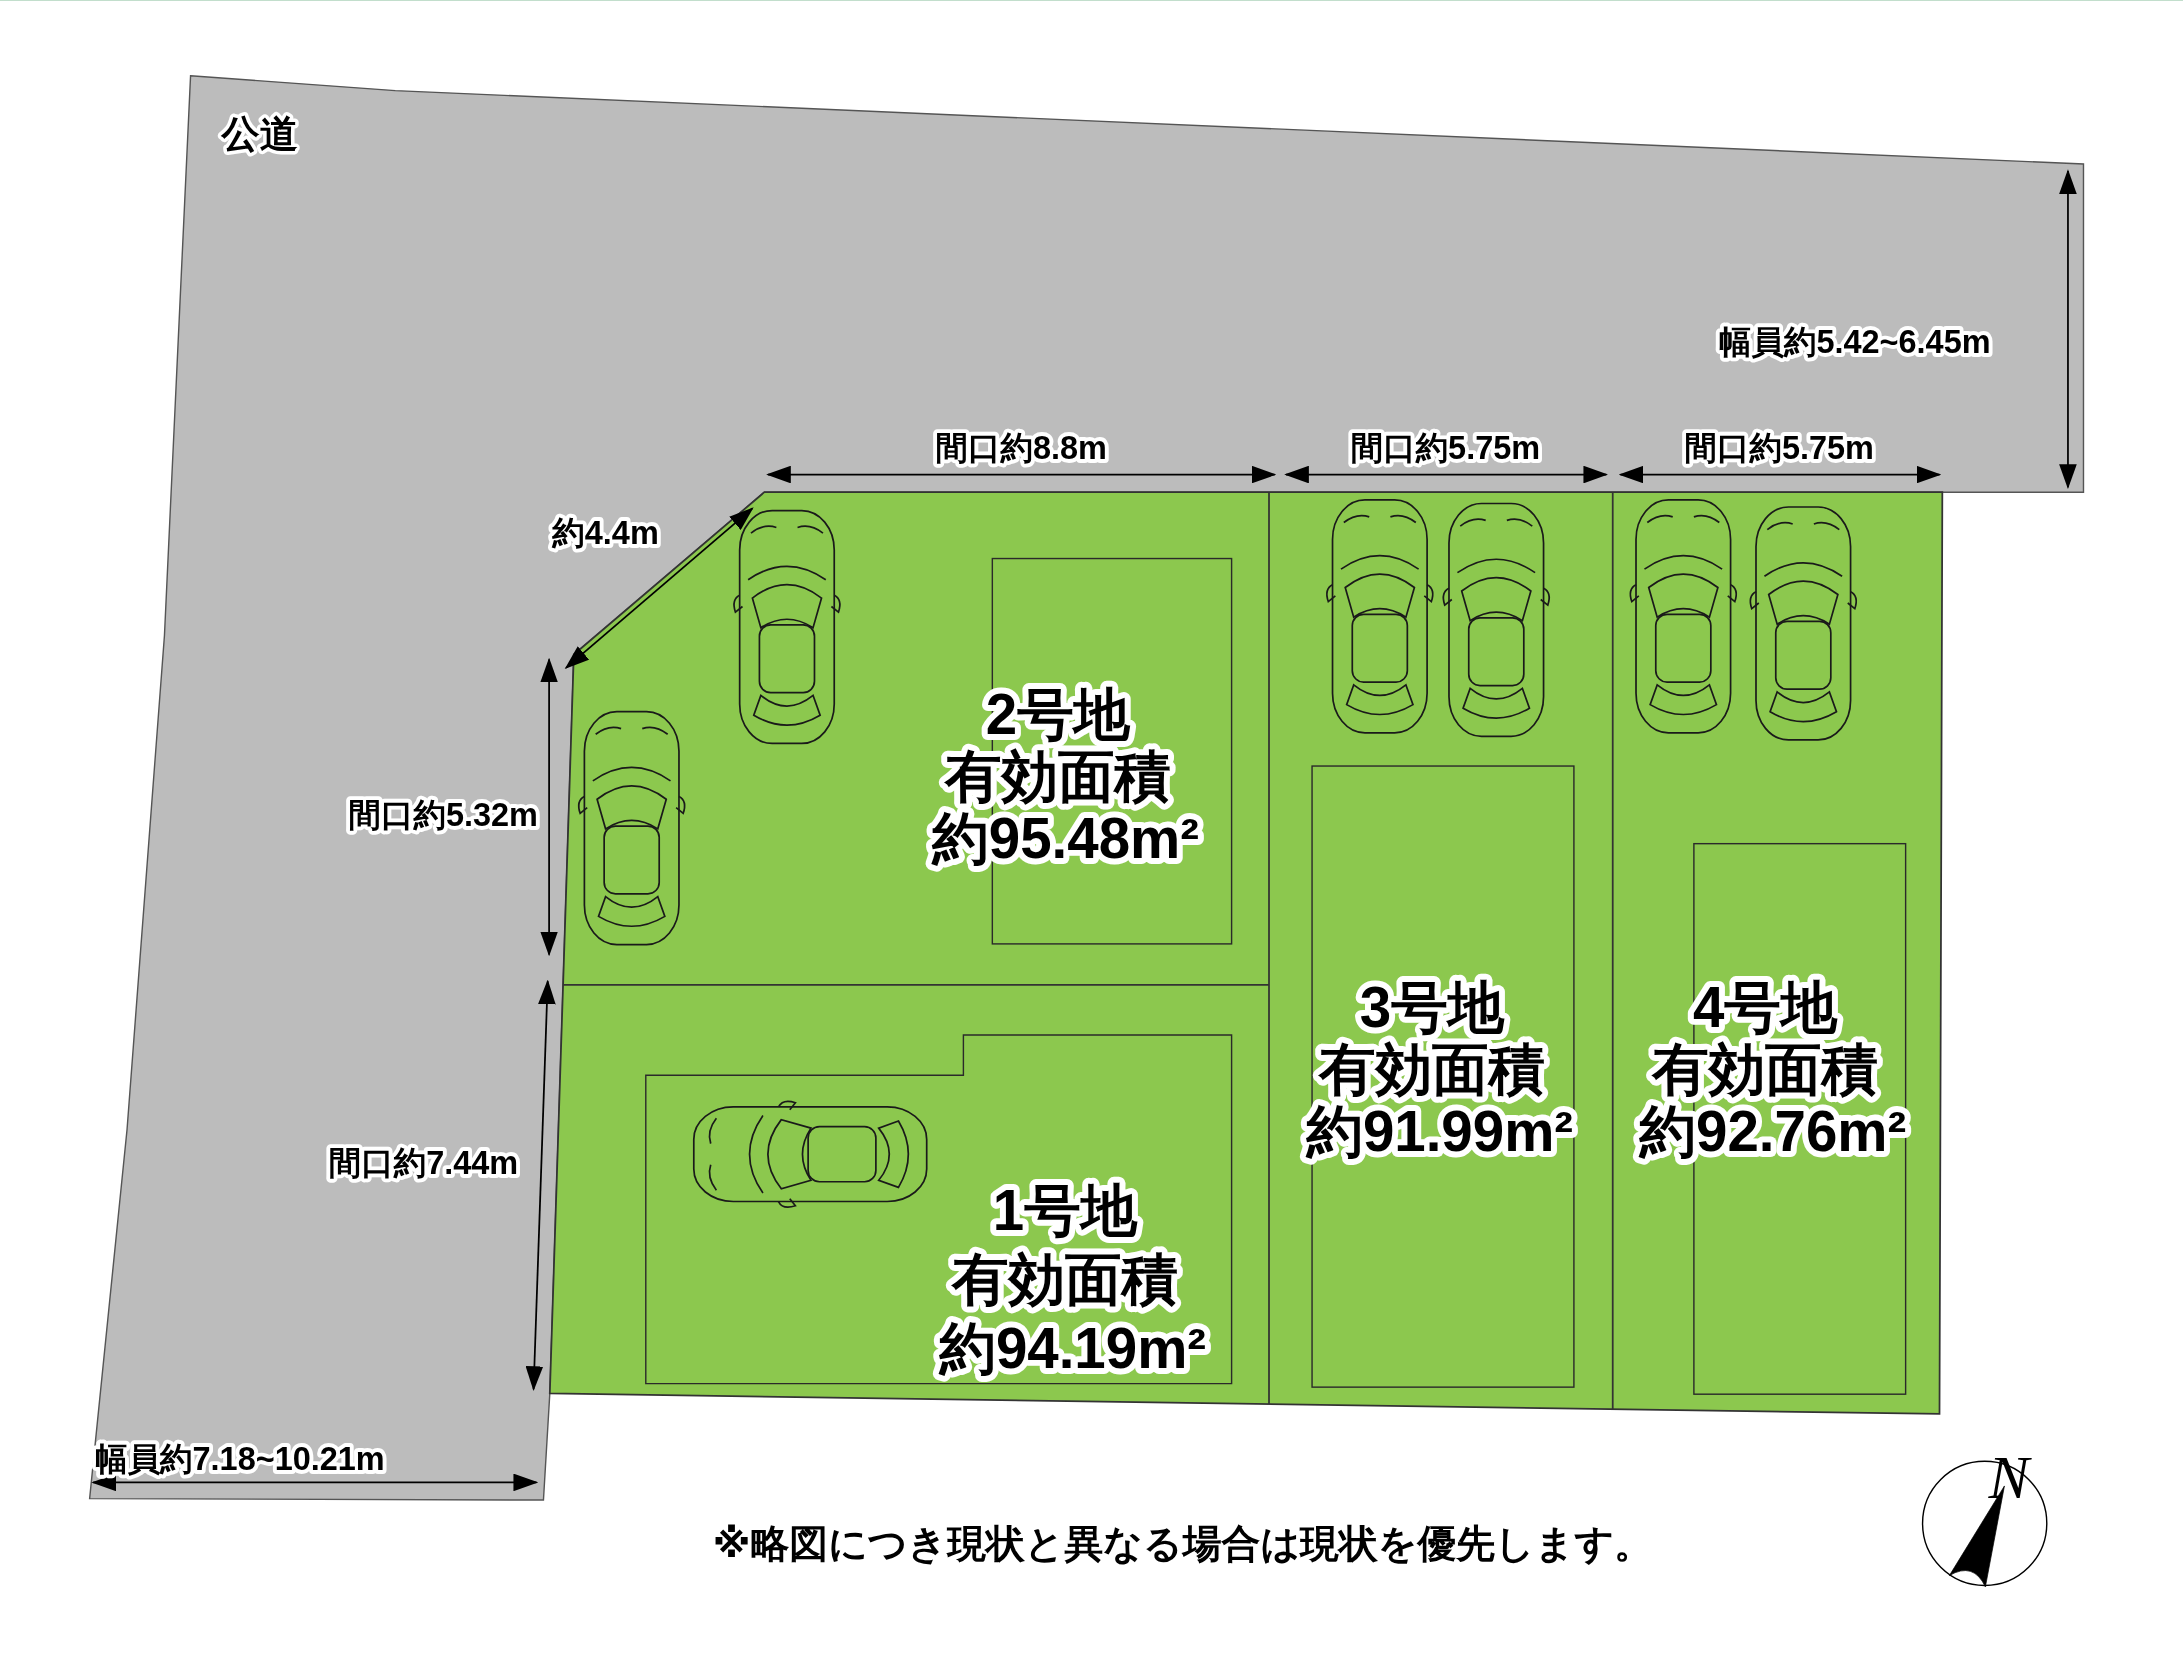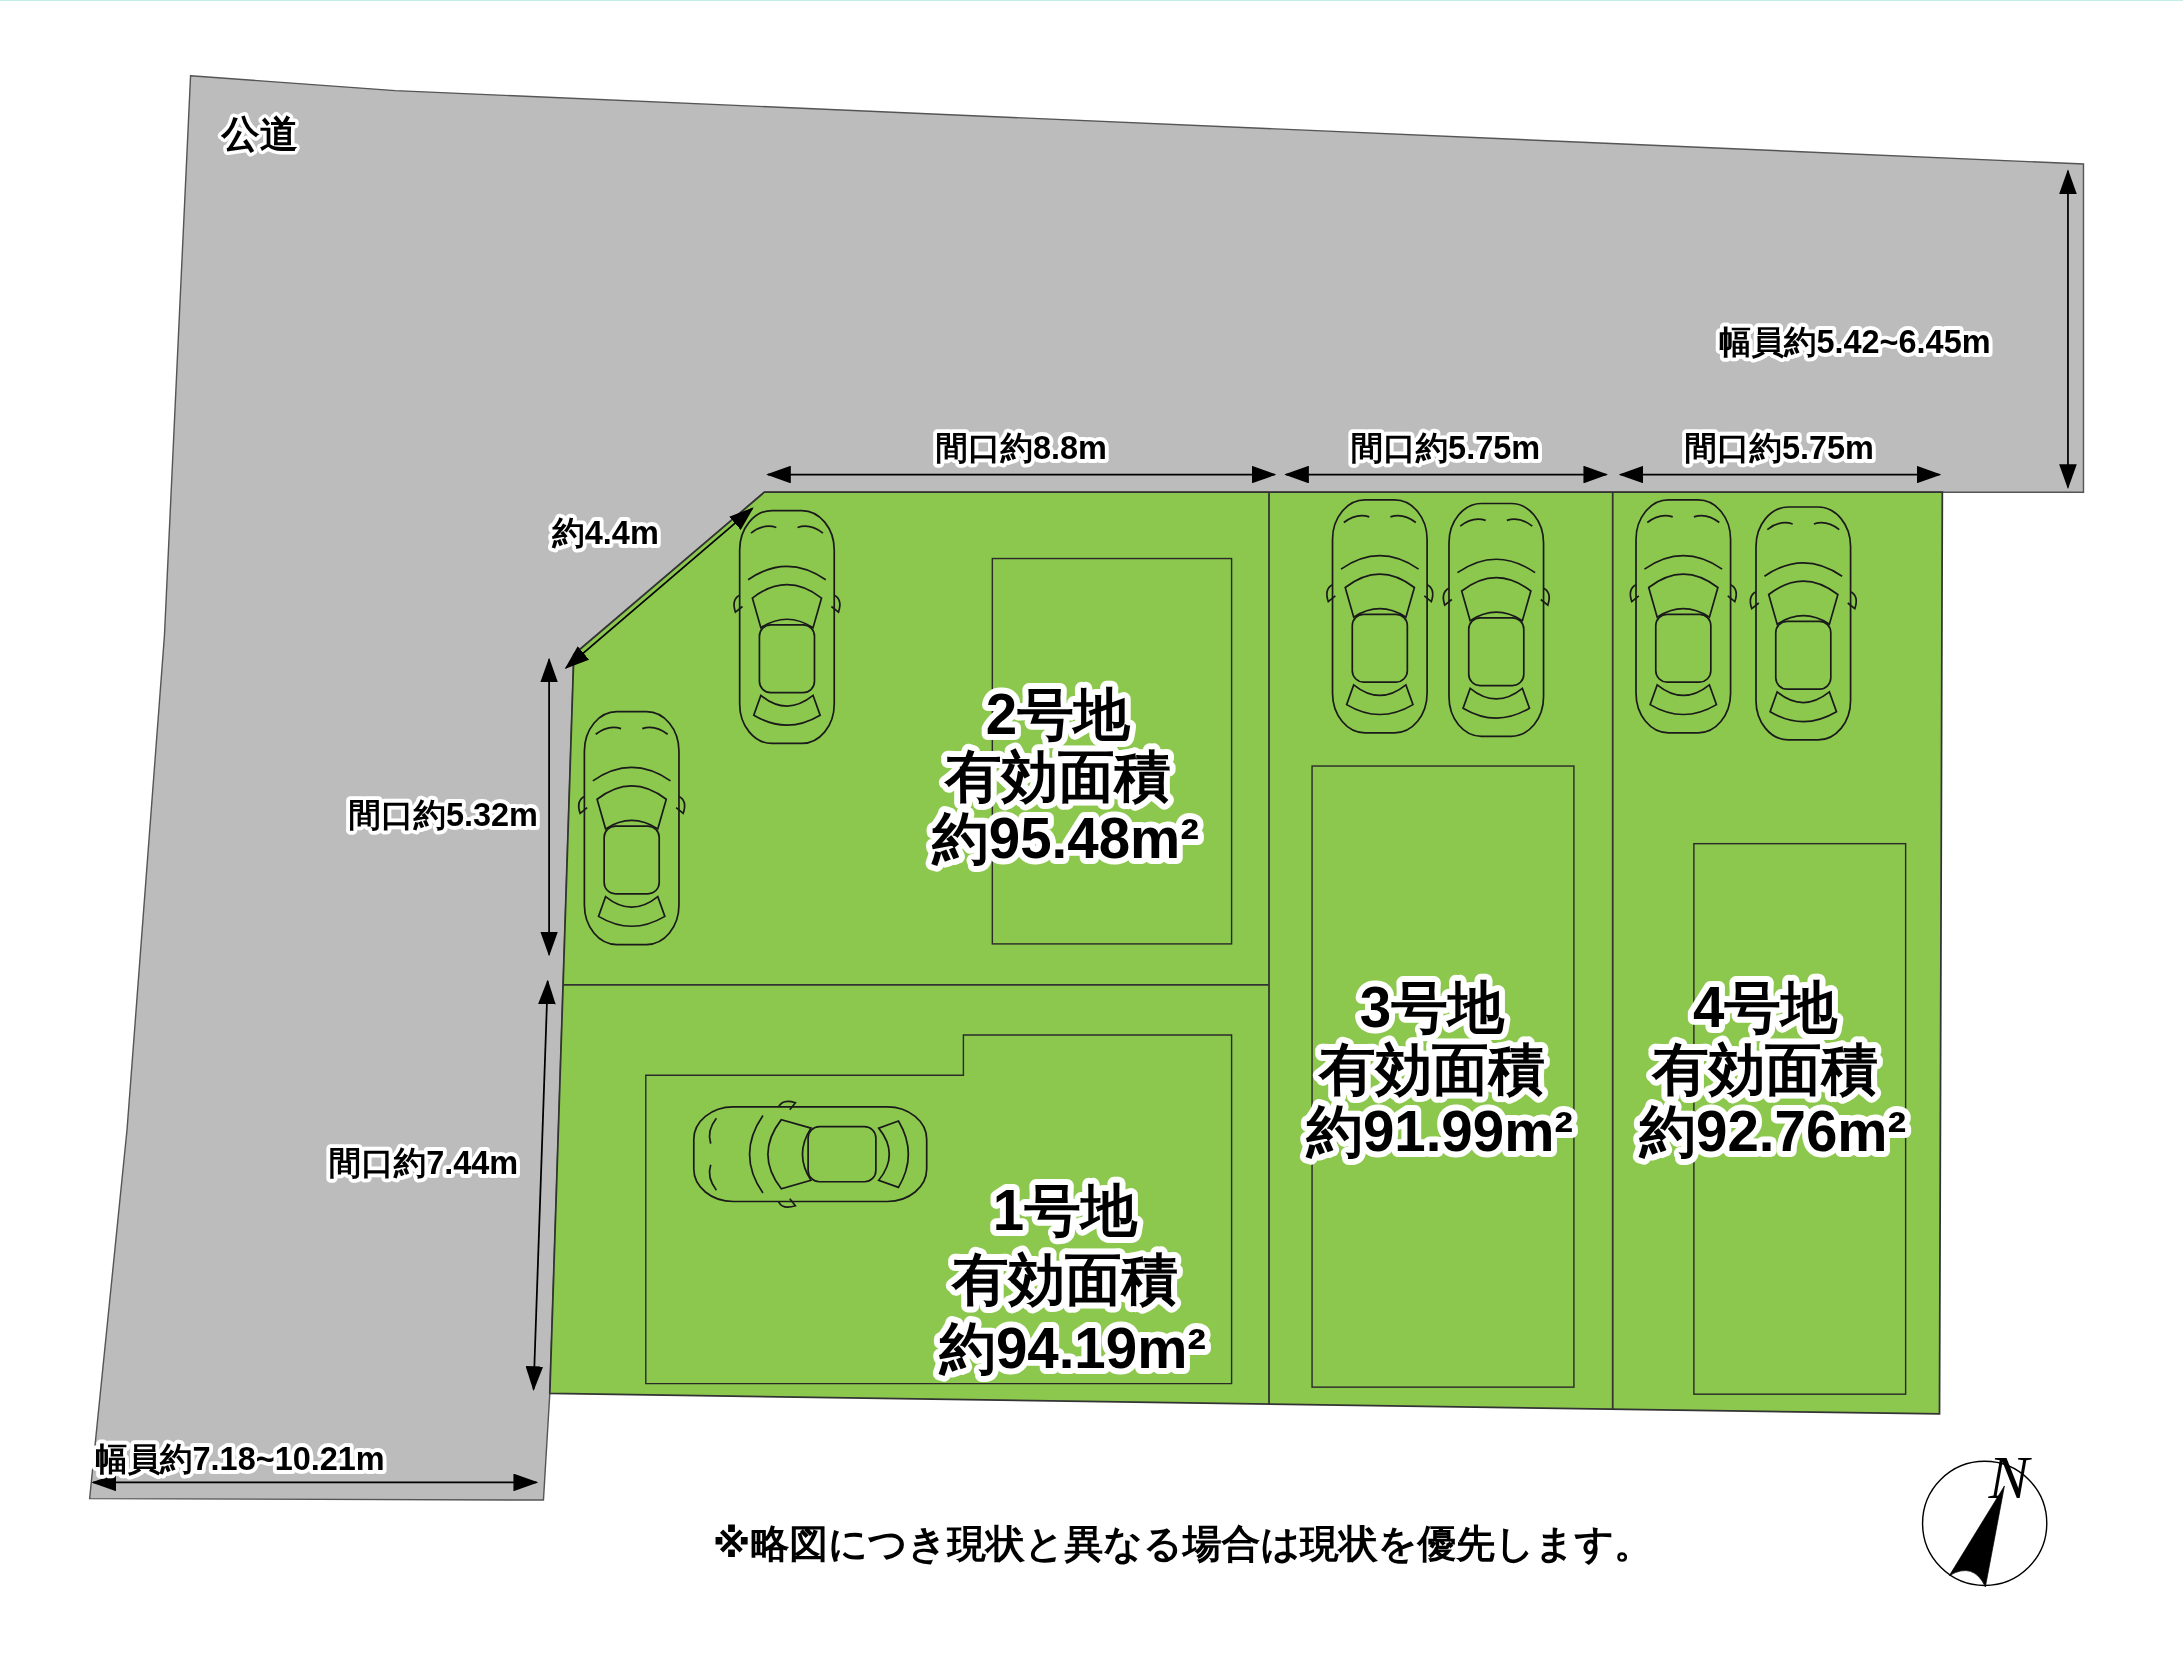--- a/index.html
+++ b/index.html
@@ -1,17 +1,17 @@
 <!DOCTYPE html>
 <html style="font-size:11.3px"><head>
 <meta charset="utf-8">
 <style>
   html,body{margin:0;padding:0;background:#ffffff;}
   body{width:2183px;height:1681px;overflow:hidden;font-family:"Liberation Sans","DejaVu Sans",sans-serif;}
-  #stage{position:relative;width:2183px;height:1216px;background:#14b8a6;}
+  #stage{position:relative;width:2183px;height:1216px;background:#15803d;}
   svg{display:block;}
   .road-shape{fill:#BCBCBC;stroke:#555;stroke-width:2;}
   .lot-shape{fill:#8CC84E;stroke:#333;stroke-width:2.5;}
   .lot-line{fill:none;stroke:#333;stroke-width:2.5;}
   .bldg{fill:none;stroke:#2a2a2a;stroke-width:2;}
   .dimline{stroke:#000;stroke-width:2.5;fill:none;}
   .car{fill:none;stroke:#1a1a1a;stroke-width:2.4;}
   text{fill:#000;}
   .dim{font-size:46px;font-weight:bold;stroke:#fff;stroke-width:11px;paint-order:stroke;stroke-linejoin:round;text-anchor:middle;}
   .road-label{font-size:54px;font-weight:bold;stroke:#fff;stroke-width:10px;paint-order:stroke;stroke-linejoin:round;text-anchor:middle;}

